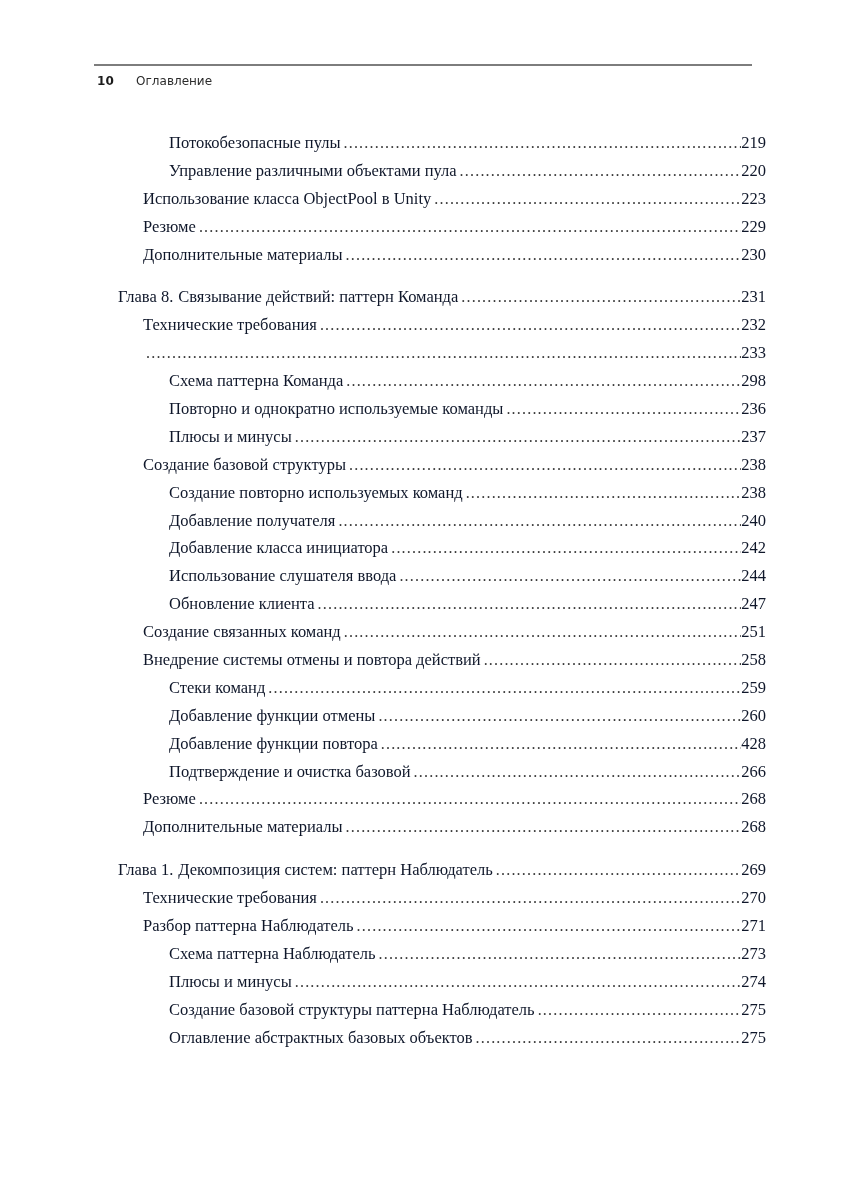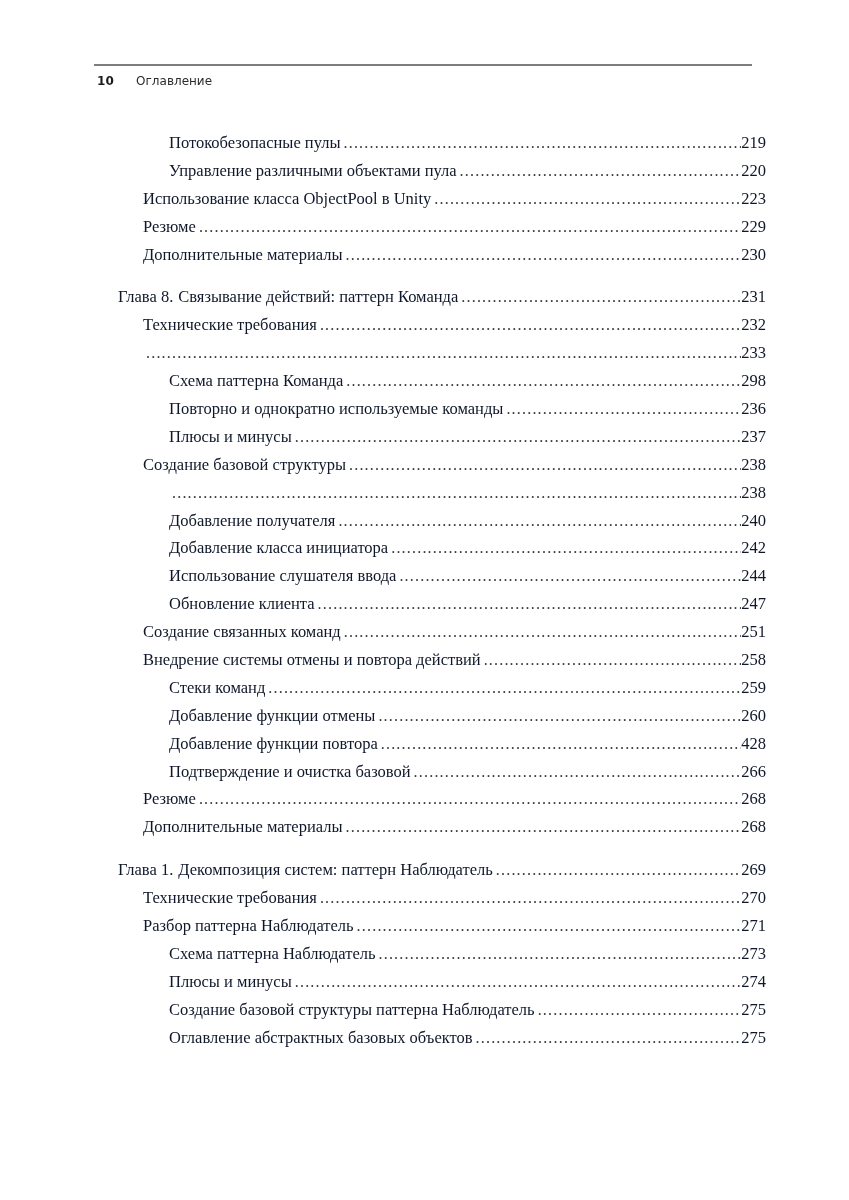--- a/index.html
+++ b/index.html
@@ -120,20 +120,21 @@
         <span class="title">Плюсы и минусы</span>
         <span class="leader"></span>
         <span class="pnum">237</span>
       </div>
       <div class="row lvl1">
         <span class="title">Создание базовой структуры</span>
         <span class="leader"></span>
         <span class="pnum">238</span>
       </div>
       <div class="row lvl2">
+        <span class="title">Создание повторно используемых команд</span>
         <span class="leader"></span>
         <span class="pnum">238</span>
       </div>
       <div class="row lvl2">
         <span class="title">Добавление получателя</span>
         <span class="leader"></span>
         <span class="pnum">240</span>
       </div>
       <div class="row lvl2">
         <span class="title">Добавление класса инициатора</span>

